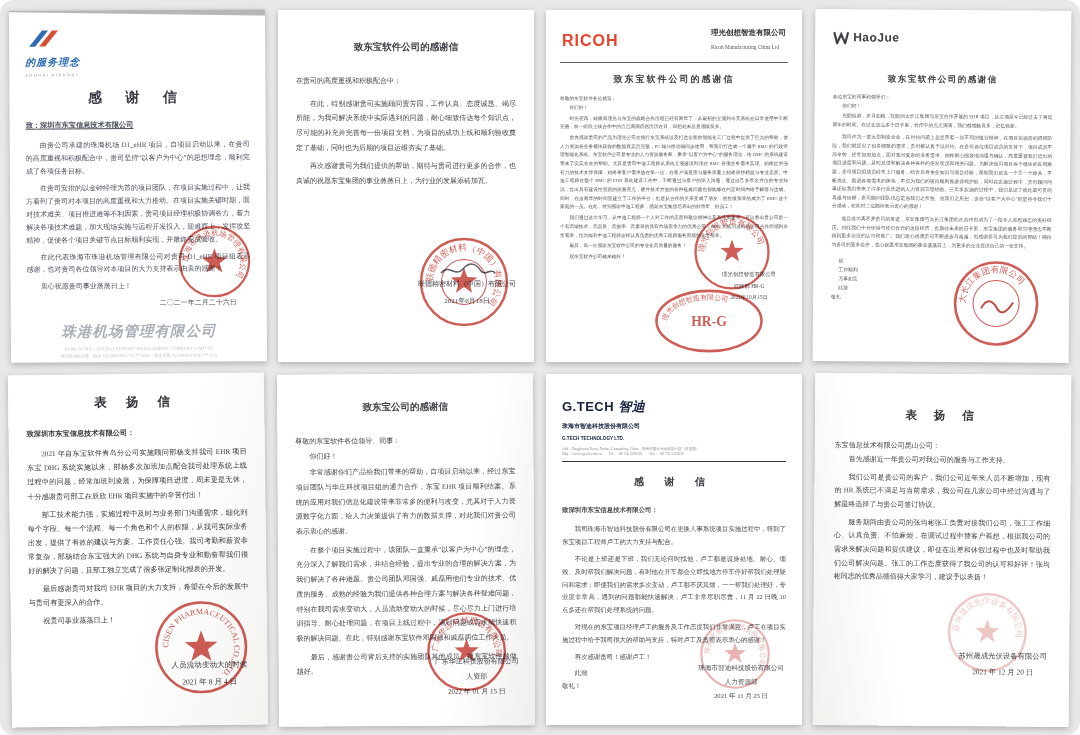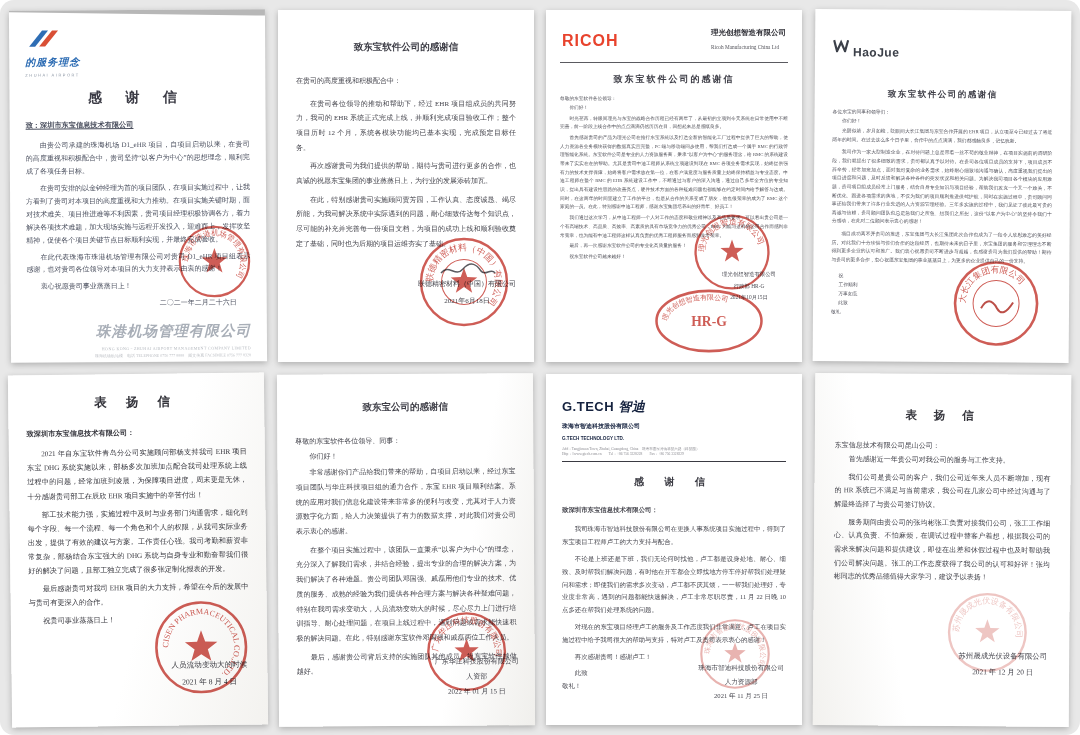--- a/index.html
+++ b/index.html
@@ -17,21 +17,21 @@
 
   
   .d1{padding:12px 16px 8px;font-size:7px;line-height:1.85;color:#4a4f5e;}
   .d1::before{content:"";position:absolute;top:-7px;left:-12px;width:115%;height:11px;background:#b7b7b7;transform:rotate(1.1deg);}
   .zh-logo{margin:6px 0 2px;}
   .zh-cn{font-family:"Liberation Sans",sans-serif;font-weight:bold;font-style:italic;color:#2e6db4;font-size:10px;letter-spacing:1px;}
   .zh-en{font-family:"Liberation Sans",sans-serif;color:#8d97a5;font-size:4px;letter-spacing:1.5px;}
   .title1{margin:6px 0 8px;text-align:center;font-size:14px;font-weight:bold;letter-spacing:10px;color:#3c3c46;}
   .to-line{font-size:7.2px;font-weight:bold;text-decoration:underline;margin-bottom:7px;}
   .date1{text-align:right;padding-right:14px;margin-top:4px;}
-  .foot1{margin-top:8px;text-align:right;}
+  .foot1{margin-top:8px;text-align:center;}
   .foot-logo{font-family:"Liberation Sans",sans-serif;font-weight:bold;font-style:italic;font-size:14.5px;color:#a9afb8;letter-spacing:1px;}
   .foot-en{font-size:4px;color:#b6bac0;letter-spacing:.4px;}
   .foot-addr{font-size:4px;color:#c0c3c8;}
 
   
   .d2{padding:24px 18px;font-size:7px;line-height:2.1;}
   .title-mid{text-align:center;font-size:9.5px;font-weight:bold;margin:4px 0 16px;color:#3d3d46;}
   .salut{margin-bottom:8px;}
   .sig2{position:absolute;right:18px;bottom:52px;text-align:center;font-size:7px;line-height:2.4;}
   .scribble{display:block;margin:0 auto -4px;}
@@ -44,21 +44,21 @@
   .ricoh-co{text-align:left;}
   .ricoh-cn{font-weight:bold;font-size:7.5px;color:#2f2f36;}
   .ricoh-en{font-size:5.3px;color:#55555c;margin-top:3px;}
   .title3{text-align:center;font-size:9px;font-weight:bold;letter-spacing:2px;margin:8px 0 8px;color:#3d3d46;}
   .hello{ text-indent:2em;margin-bottom:2px;}
   .sig3{position:absolute;right:26px;bottom:58px;text-align:center;font-size:5.4px;line-height:2.1;}
 
   
   .d4{padding:14px 18px;font-size:4.8px;line-height:1.8;color:#50505a;}
   .hj-logo{display:flex;align-items:center;gap:4px;margin:4px 0 22px;}
-  .hj-word{font-family:"Liberation Sans",sans-serif;font-weight:bold;font-size:12px;color:#3c4049;letter-spacing:.5px;margin-top:15px;}
+  .hj-word{font-family:"Liberation Sans",sans-serif;font-weight:bold;font-size:12px;color:#3c4049;letter-spacing:.5px;}
   .title4{text-align:center;font-size:8.5px;font-weight:bold;letter-spacing:1.5px;margin:0 0 7px;color:#3d3d46;}
   .closing4{margin-top:6px;line-height:1.9;}
   .closing4 div{margin-left:1.5em;}
   .closing4 .flush{margin-left:0;}
 
   
   .d5{padding:14px 18px;font-size:7.2px;line-height:1.95;color:#35353c;background:linear-gradient(105deg,#ffffff 55%,#f3f2ef 100%);}
   .title5{text-align:center;font-size:12.5px;font-weight:bold;letter-spacing:8px;margin:2px 0 12px;color:#33333a;}
   .salut-b{font-weight:bold;margin-bottom:6px;}
   .sig5{position:absolute;right:20px;bottom:34px;text-align:center;font-size:7.6px;line-height:2.2;}
@@ -119,23 +119,22 @@
         </defs>
       <circle cx="45" cy="45" r="41" fill="none" stroke="#c64038" stroke-width="2.6"></circle>
       <polygon points="45,29 48.8,39.7 60.2,40.1 51.2,47 54.4,57.9 45,51.5 35.6,57.9 38.8,47 29.8,40.1 41.2,39.7" fill="#c64038"></polygon>
       <text font-size="9" fill="#c64038"><textPath href="#cpa">珠海市珠港机场管理有限公司</textPath></text>
     </svg>
   </article>
 
   <article class="doc d2">
     <h2 class="title-mid">致东宝软件公司的感谢信</h2>
     <div class="salut">在贵司的高度重视和积极配合中：</div>
-    <p>在贵司各位领导的推动和帮助下，经过 EHR 项目组成员的共同努力，我司的 EHR 系统正式完成上线，并顺利完成项目验收工作；整个项目历时 12 个月，系统各模块功能均已基本实现，完成预定目标任务。</p>
+    <p>在此，特别感谢贵司实施顾问贾芳园，工作认真、态度诚恳、竭尽所能，为我司解决系统中实际遇到的问题，耐心细致传达每个知识点，尽可能的补充并完善每一份项目文档，为项目的成功上线和顺利验收奠定了基础，同时也为后期的项目运维夯实了基础。</p>
     <p>再次感谢贵司为我们提供的帮助，期待与贵司进行更多的合作，也真诚的祝愿东宝集团的事业蒸蒸日上，为行业的发展添砖加瓦。</p>
-    <p>在此，特别感谢贵司实施顾问贾芳园，工作认真、态度诚恳、竭尽所能，为我司解决系统中实际遇到的问题，耐心细致传达每个知识点，尽可能的补充并完善每一份项目文档，为项目的成功上线和顺利验收奠定了基础，同时也为后期的项目运维夯实了基础。</p>
     <div class="sig2">
       <svg class="scribble" width="64" height="20" viewBox="0 0 64 20">
         <path d="M6,13 C14,3 20,18 28,9 S42,5 46,11 S56,7 60,13" stroke="#5a5a60" fill="none" stroke-width="1.5"></path>
       </svg>
       <div>联德精密材料（中国）有限公司</div>
       <div>2021年6月18日</div>
     </div>
     <svg class="seal" style="right:24px;bottom:34px;" width="92" height="92" viewBox="0 0 90 90">
       <defs>
           <path id="cpb" d="M45,45 m-31,0 a31,31 0 1,1 62,0 a31,31 0 1,1 -62,0"></path>

